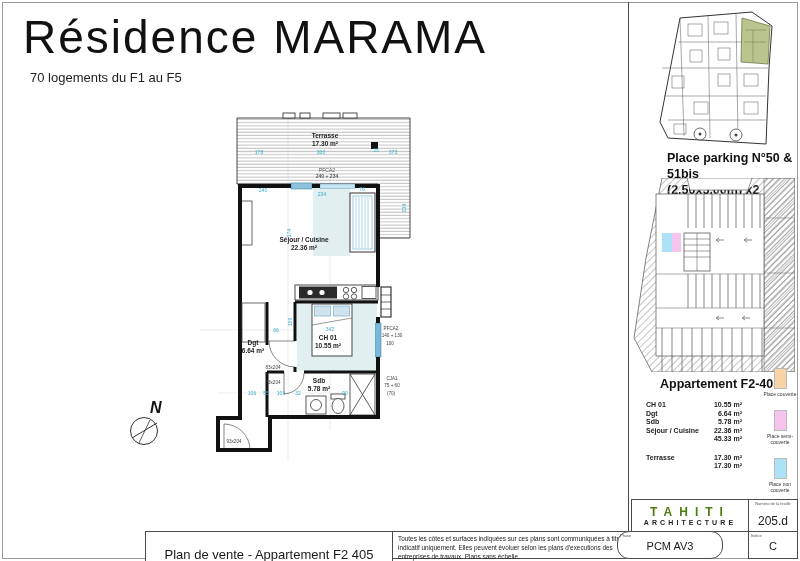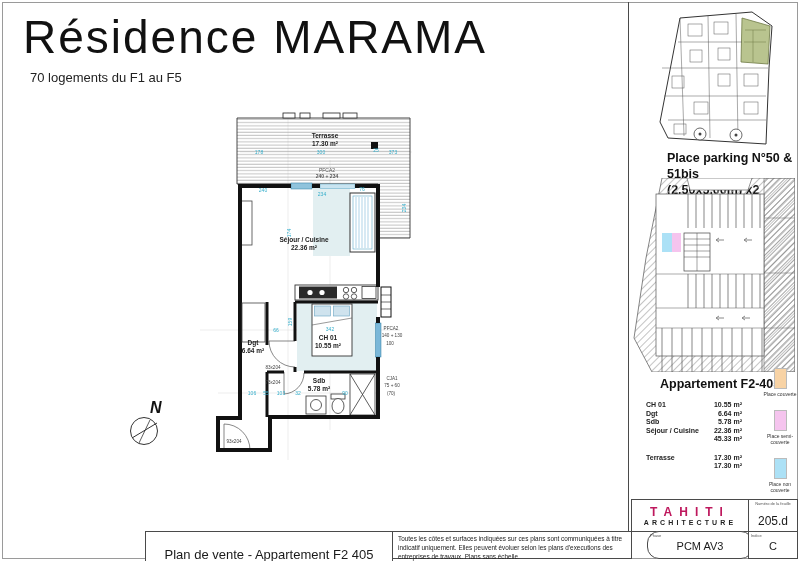--- a/index.html
+++ b/index.html
@@ -42,21 +42,21 @@
   .legend-swatch{width:11px;height:19px;margin:0 auto;border:0.5px solid #bbb;}
   .legend-label{font-size:5px;color:#333;line-height:1.2;margin-top:2px;}
 
   
   .cell{position:absolute;border:1px solid #4a4a4a;box-sizing:border-box;background:#fff;z-index:40;}
   .cell .tiny{position:absolute;top:1px;left:2px;right:2px;font-size:4px;color:#555;text-align:center;white-space:nowrap;overflow:hidden;}
   .cell .val{position:absolute;left:0;right:0;bottom:3px;text-align:center;}
   #cell-owner .val{font-size:11.5px;}
   #cell-plan .val{font-size:13px;bottom:7px;}
   .disclaimer{font-size:6.4px;color:#222;line-height:1.4;padding:3px 5px;text-align:left;}
-  .logo-t{margin-top:5px;text-align:center;font-size:12px;font-weight:bold;letter-spacing:7px;color:#be185d;white-space:nowrap;}
+  .logo-t{margin-top:5px;text-align:center;font-size:12px;font-weight:bold;letter-spacing:7px;color:#4d7c0f;white-space:nowrap;}
   .logo-a{text-align:center;font-size:7px;font-weight:bold;letter-spacing:3.1px;color:#222;white-space:nowrap;}
   #cell-sheet .val{font-size:12px;}
   #cell-phase .val,#cell-index .val{font-size:11px;bottom:6px;}
 </style>
 </head>
 <body>
 
 <div class="page">
   <div class="frame"></div>
 
@@ -373,21 +373,21 @@
     <div class="disclaimer">Toutes les côtes et surfaces indiquées sur ces plans sont communiquées à titre indicatif uniquement. Elles peuvent évoluer selon les plans d'executions des entreprises de travaux. Plans sans échelle.</div>
   </div>
   <div class="cell" id="cell-logo" style="left:631px;top:499px;width:118px;height:33px;">
     <div class="logo-t">TAHITI</div>
     <div class="logo-a">ARCHITECTURE</div>
   </div>
   <div class="cell" id="cell-sheet" style="left:748px;top:499px;width:50px;height:33px;">
     <div class="tiny">Numéro de la feuille</div>
     <div class="val">205.d</div>
   </div>
-  <div class="cell" id="cell-phase" style="left:647px;top:531px;width:106px;height:28px;border-radius:12px;">
+  <div class="cell" id="cell-phase" style="left:617px;top:531px;width:106px;height:28px;border-radius:12px;">
     <div class="tiny" style="text-align:left;">Phase</div>
     <div class="val">PCM AV3</div>
   </div>
   <div class="cell" id="cell-index" style="left:748px;top:531px;width:50px;height:28px;">
     <div class="tiny" style="text-align:left;">Indice</div>
     <div class="val">C</div>
   </div>
 </div>
 
 </body></html>

